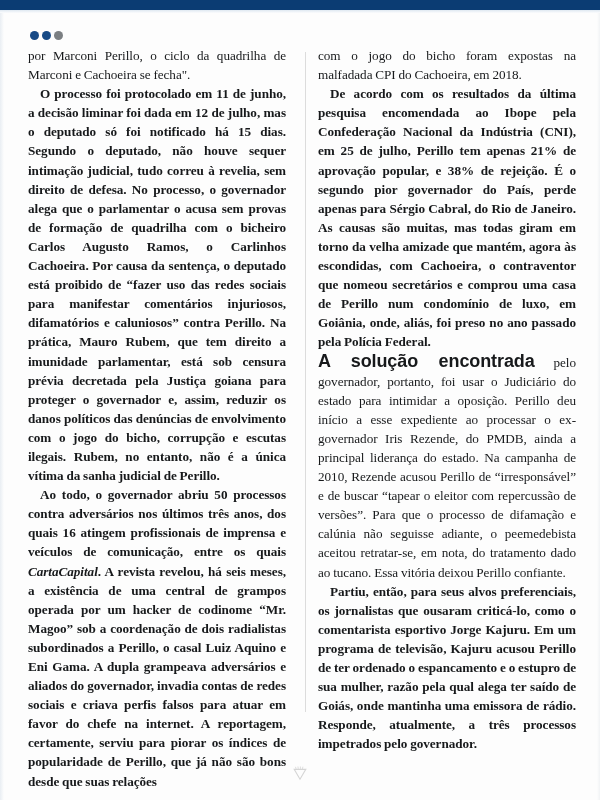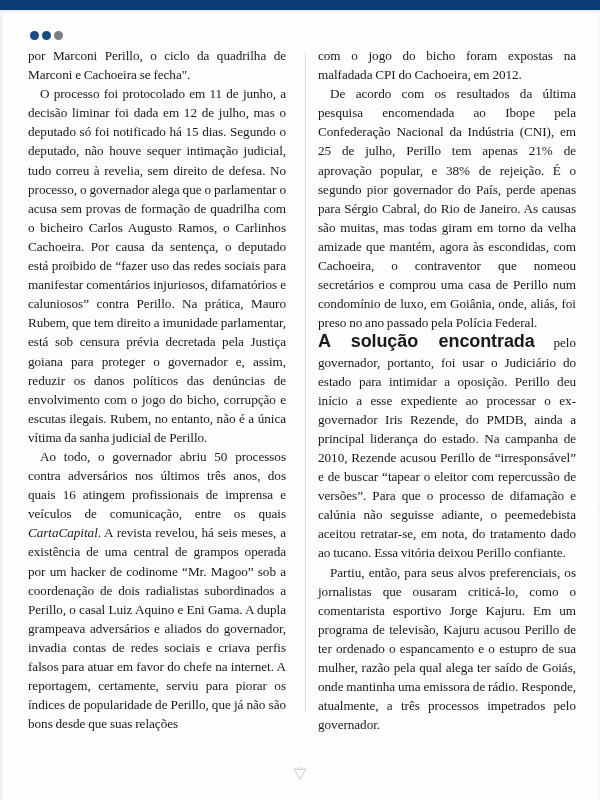--- a/index.html
+++ b/index.html
@@ -107,21 +107,21 @@
     margin: 0;
     font-size: 13.2px;
     line-height: 19.1px;
     text-align: justify;
     text-justify: inter-word;
     color: #17191b;
     font-family: "Liberation Serif", serif;
     letter-spacing: -0.05px;
     word-spacing: -0.4px;
   }
-  p.indent { text-indent: 12px; }
+  p.indent { text-indent: 12px; font-weight: bold; }
   p.noindent { text-indent: 0; }
 
   em.italic-title {
     font-style: italic;
   }
 
   .lead-in {
     font-family: "Liberation Sans", sans-serif;
     font-weight: bold;
     font-size: 18px;
@@ -159,21 +159,21 @@
 
   <div id="columns">
 
     <div class="col left">
       <p class="noindent">por Marconi Perillo, o ciclo da quadrilha de Marconi e Cachoeira se fecha".</p>
       <p class="indent">O processo foi protocolado em 11 de junho, a decisão liminar foi dada em 12 de julho, mas o deputado só foi notificado há 15 dias. Segundo o deputado, não houve sequer intimação judicial, tudo correu à revelia, sem direito de defesa. No processo, o governador alega que o parlamentar o acusa sem provas de formação de quadrilha com o bicheiro Carlos Augusto Ramos, o Carlinhos Cachoeira. Por causa da sentença, o deputado está proibido de “fazer uso das redes sociais para manifestar comentários injuriosos, difamatórios e caluniosos” contra Perillo. Na prática, Mauro Rubem, que tem direito a imunidade parlamentar, está sob censura prévia decretada pela Justiça goiana para proteger o governador e, assim, reduzir os danos políticos das denúncias de envolvimento com o jogo do bicho, corrupção e escutas ilegais. Rubem, no entanto, não é a única vítima da sanha judicial de Perillo.</p>
       <p class="indent"><span>Ao todo, o governador abriu 50 processos contra adversários nos últimos três anos, dos quais 16 atingem profissionais de imprensa e veículos de comunicação, entre os quais </span><em class="italic-title">CartaCapital</em><span>.  A revista revelou, há seis meses, a existência de uma central de grampos operada por um hacker de codinome “Mr. Magoo” sob a coordenação de dois radialistas subordinados a Perillo, o casal Luiz Aquino e Eni Gama. A dupla grampeava adversários e aliados do governador, invadia contas de redes sociais e criava perfis falsos para atuar em favor do chefe na internet. A reportagem, certamente, serviu para piorar os índices de popularidade de Perillo, que já não são bons desde que suas relações</span></p>
     </div>
 
     <div class="col right">
-      <p class="noindent">com o jogo do bicho foram expostas na malfadada CPI do Cachoeira, em 2012.</p>
+      <p class="noindent">com o jogo do bicho foram expostas na malfadada CPI do Cachoeira, em 2018.</p>
       <p class="indent">De acordo com os resultados da última pesquisa encomendada ao Ibope pela Confederação Nacional da Indústria (CNI), em 25 de julho, Perillo tem apenas 21% de aprovação popular, e 38% de rejeição. É o segundo pior governador do País, perde apenas para Sérgio Cabral, do Rio de Janeiro. As causas são muitas, mas todas giram em torno da velha amizade que mantém, agora às escondidas, com Cachoeira, o contraventor que nomeou secretários e comprou uma casa de Perillo num condomínio de luxo, em Goiânia, onde, aliás, foi preso no ano passado pela Polícia Federal.</p>
       <p class="noindent"><span class="lead-in">A solução encontrada</span><span> pelo governador, portanto, foi usar o Judiciário do estado para intimidar a oposição. Perillo deu início a esse expediente ao processar o ex-governador Iris Rezende, do PMDB, ainda a principal liderança do estado. Na campanha de 2010, Rezende acusou Perillo de “irresponsável” e de buscar “tapear o eleitor com repercussão de versões”. Para que o processo de difamação e calúnia não seguisse adiante, o peemedebista aceitou retratar-se, em nota, do tratamento dado ao tucano. Essa vitória deixou Perillo confiante.</span></p>
       <p class="indent">Partiu, então, para seus alvos preferenciais, os jornalistas que ousaram criticá-lo, como o comentarista esportivo Jorge Kajuru. Em um programa de televisão, Kajuru acusou Perillo de ter ordenado o espancamento e o estupro de sua mulher, razão pela qual alega ter saído de Goiás, onde mantinha uma emissora de rádio. Responde, atualmente, a três processos impetrados pelo governador.</p>
     </div>
 
   </div>
 
   <div id="folio">
     <svg width="18" height="16" viewBox="0 0 18 16" aria-hidden="true">
       <path d="M3.2 3.4 L14.8 3.4 L9 13.2 Z" fill="none" stroke="#7a7a7a" stroke-width="1.1"></path>

